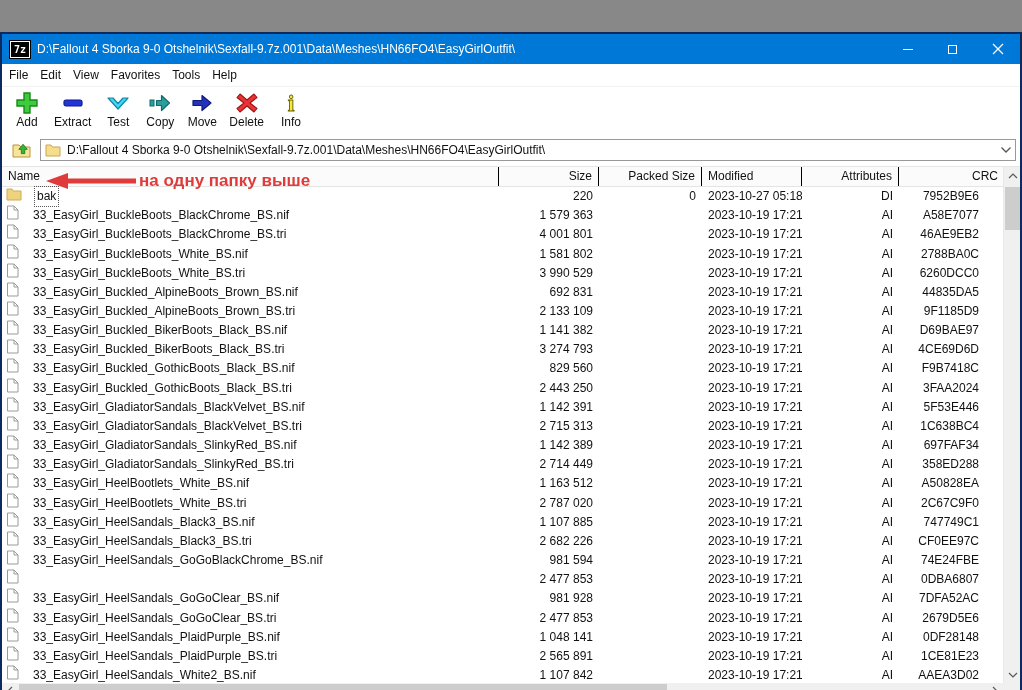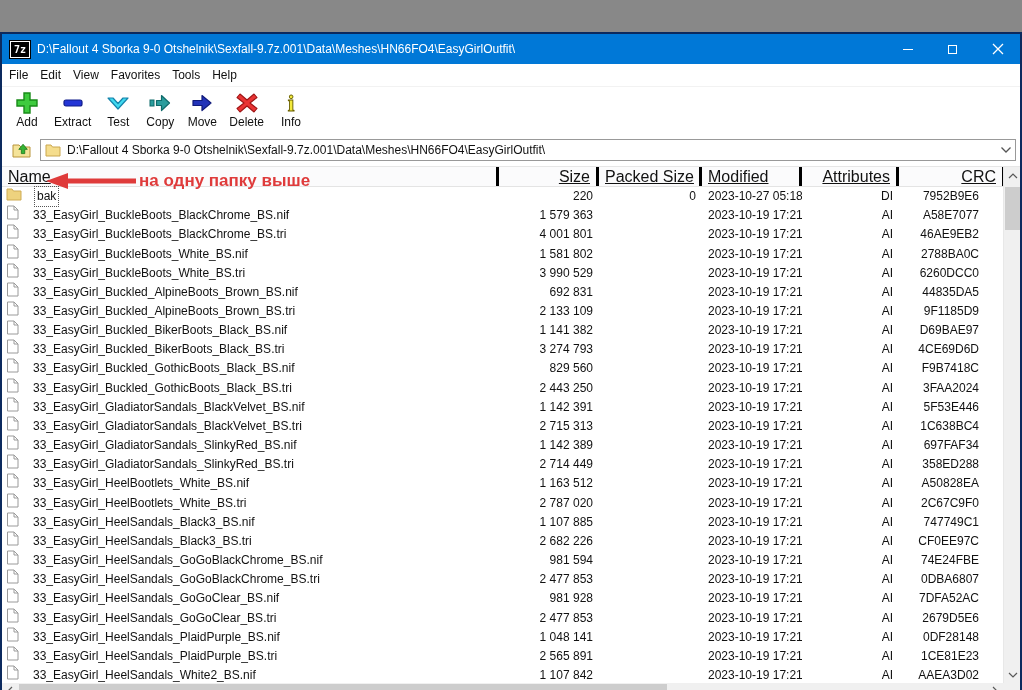--- a/index.html
+++ b/index.html
@@ -65,22 +65,22 @@
   }
   .combobox .path-text { flex:1; white-space:nowrap; overflow:hidden; padding-left:6px; }
   .combo-arrow { width:18px; display:flex; justify-content:center; align-items:center; align-self:stretch; }
 
   
   .list-wrap { flex:1; position:relative; border-top:1px solid #e6e6e6; overflow:hidden; background:#fff; }
   .grid-cols { display:grid; grid-template-columns:497px 100px 103px 100px 97px 106px; width:1003px; }
 
   .header-row { height:20px; background:#fbfbfc; border-bottom:1px solid #e4e4e4; }
   .header-cell {
-    font-size:16px; line-height:19px; padding:0 6px;
-    border-right:3px solid #000000; overflow:hidden; white-space:nowrap;text-decoration:underline;
+    font-size:12px; line-height:19px; padding:0 6px;
+    border-right:1px solid #000000; overflow:hidden; white-space:nowrap;
   }
   .a-left  { text-align:left; }
   .a-right { text-align:right; }
 
   .file-rows { }
   .file-row { height:19.17px; align-items:center; }
   .cell { font-size:12px; line-height:19px; padding:0 6px; white-space:nowrap; overflow:hidden; }
   .cell-name { display:flex; align-items:center; gap:12px; padding-left:4px; }
   .row-icon { flex:0 0 auto; display:inline-block; }
   .fname { padding:0 2px; }
@@ -573,21 +573,20 @@
   </div>
         <div class="file-row grid-cols">
     <div class="cell cell-name">
 
       <span class="row-icon">
         <svg width="13" height="15" viewBox="0 0 13 15">
                 <path d="M1.5 1 h6.5 l4 4 v9 h-10.5 z" fill="#fff" stroke="#9a9a9a" stroke-width="1"></path>
                 <path d="M8 1 v4 h4" fill="none" stroke="#9a9a9a" stroke-width="1"></path>
               </svg>
       </span>
-      <span class="fname">33_EasyGirl_HeelSandals_GoGoBlackChrome_BS.tri</span>
     </div>
     <div class="cell a-right">2 477 853</div>
     <div class="cell a-right"></div>
     <div class="cell a-left">2023-10-19 17:21</div>
     <div class="cell a-right">AI</div>
     <div class="cell a-right cell-crc">0DBA6807</div>
   </div>
         <div class="file-row grid-cols">
     <div class="cell cell-name">
 

